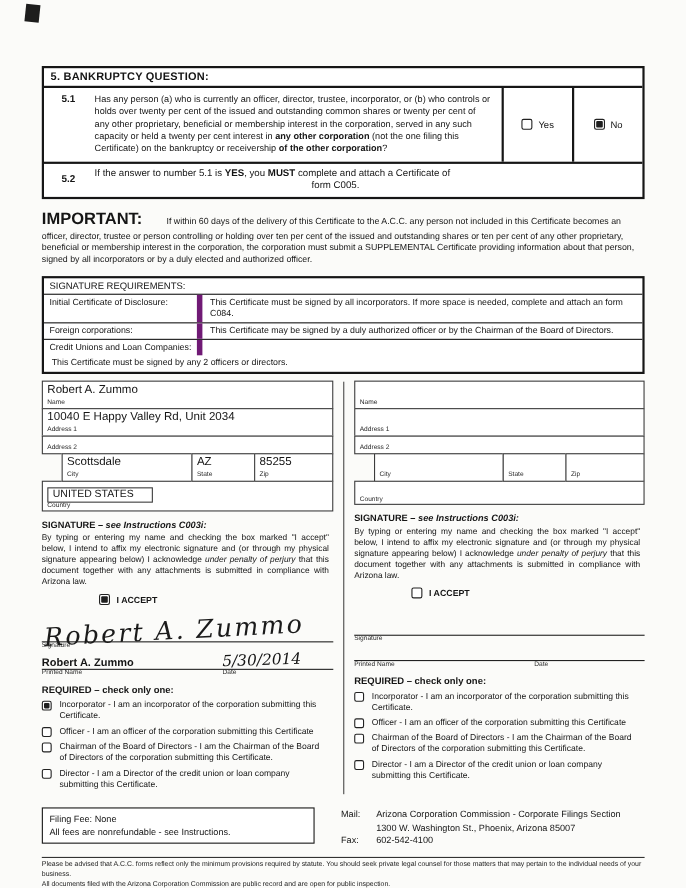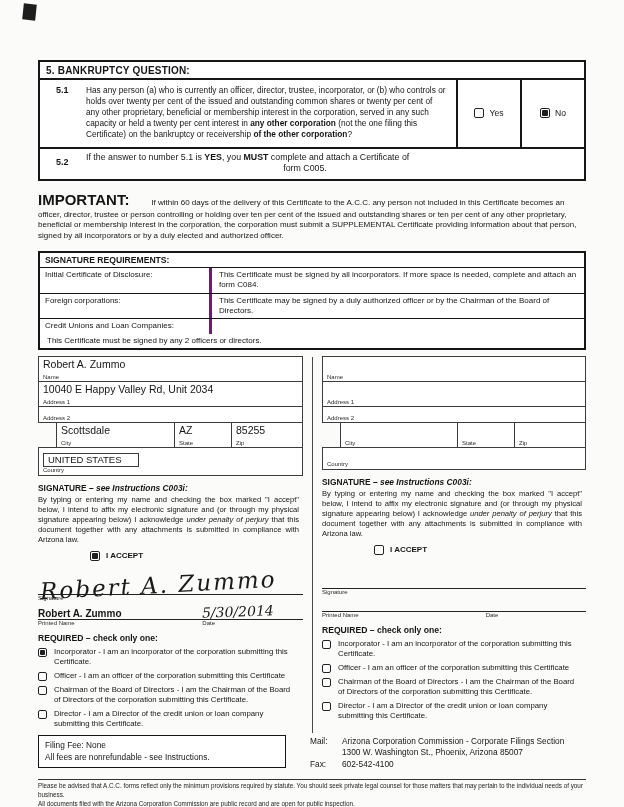--- a/index.html
+++ b/index.html
@@ -24,24 +24,24 @@
   .bk-52 { display:flex; padding:3px 0 4px 0; font-size:8.8px; }
   .bk-52 .q2wrap { flex:1; line-height:1.3; padding-right:60px; }
   .q2line2 { text-align:center; }
 
   
   .important { margin-top:9px; font-size:8px; line-height:1.34; text-align:left; }
   .imp-label { font-weight:bold; font-size:15px; margin-right:22px; }
 
   
   .sr { border:2px solid #161616; margin-top:9px; font-size:8px; background:#fff; }
-  .sr-header { font-weight:bold; font-size:8.6px; padding:2px 5px; border-bottom:1px solid #161616; }
+  .sr-header { font-weight:normal; font-size:8.6px; padding:2px 5px; border-bottom:1px solid #161616; }
   .sr-row { display:flex; border-bottom:1px solid #161616; }
   .sr-row:last-child { border-bottom:none;flex-direction:column; }
-  .sr-label { width:172px; flex:none; padding:2px 5px; border-right:3px solid #701a75; line-height:1.3; }
+  .sr-label { width:144px; flex:none; padding:2px 5px; border-right:5px solid #701a75; line-height:1.3; }
   .sr-text { flex:1; padding:2px 7px; line-height:1.3; }
 
   
   .cols { display:flex; margin-top:7px; }
   .col { width:50%; }
   .col.left { padding-right:9px; }
   .col.right { border-left:1px solid #4a4a4a; padding-left:9px; }
 
   .fbox { border:1px solid #3c3c3c; margin-top:-1px; padding:1px 4px; display:flex; flex-direction:column; justify-content:space-between; min-height:26px; background:#fff; }
   .fbox.short { min-height:17px; }
@@ -77,21 +77,21 @@
   .req-head { font-weight:bold; font-size:8.6px; margin:7px 0 4px 0; }
   .req-item { display:flex; gap:7px; margin-bottom:4px; font-size:7.8px; line-height:1.28; padding-right:8px; }
   .req-text b { font-weight:normal; }
 
   
   .cb { display:inline-block; width:10px; height:10px; border:1.4px solid #222; border-radius:2px; background:#fff; flex:none; position:relative; }
   .cb.sm { width:9px; height:9px; margin-top:1px; }
   .cb.checked::after { content:""; position:absolute; inset:1px; background:#1f1f1f; border-radius:1px; }
 
   
-  .fee-row { display:flex; margin-top:2px; align-items:flex-start; }
+  .fee-row { display:flex; margin-top:12px; align-items:flex-start; }
   .fee-left { border:1.5px solid #161616; width:248px; flex:none; padding:3px 6px 4px 6px; font-size:8.3px; line-height:1.45; background:#fff; }
   .fee-right { flex:1; padding:1px 0 0 24px; font-size:8.3px; line-height:1.4; }
   .fee-k { display:inline-block; width:32px; }
   .fee-indent { padding-left:32px; }
 
   
   .fine { border-top:1px solid #333; margin-top:9px; padding-top:2px; font-size:6.3px; line-height:1.4; color:#1c1c1c; }
 </style>
 </head>
 <body>

